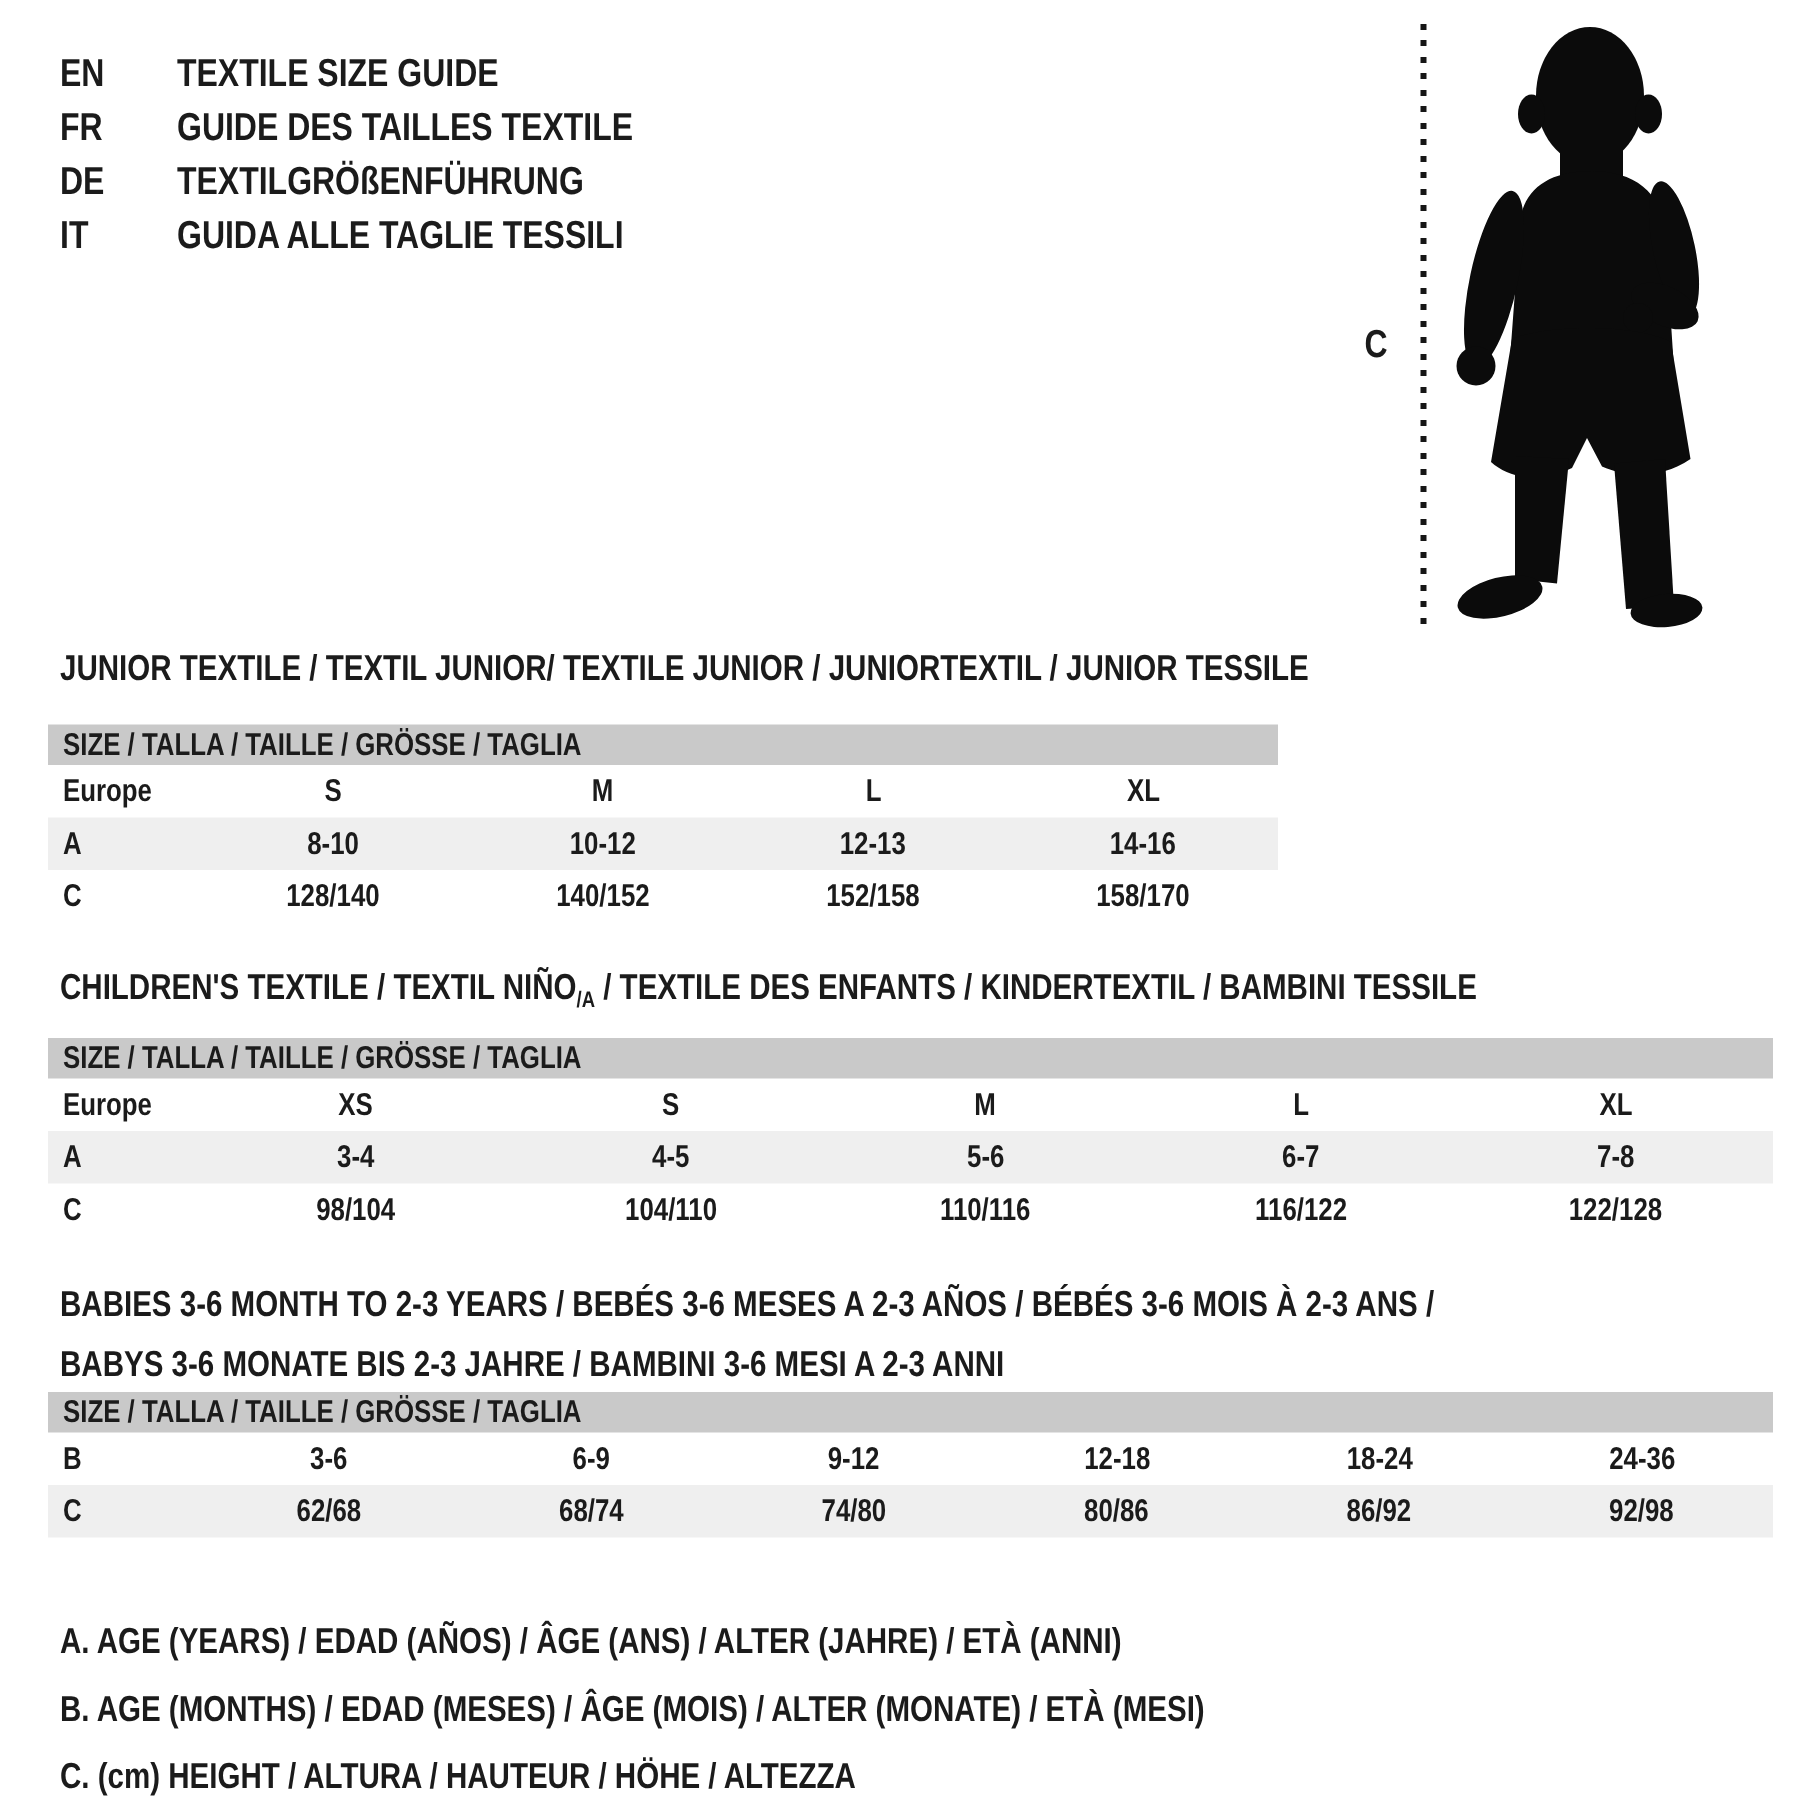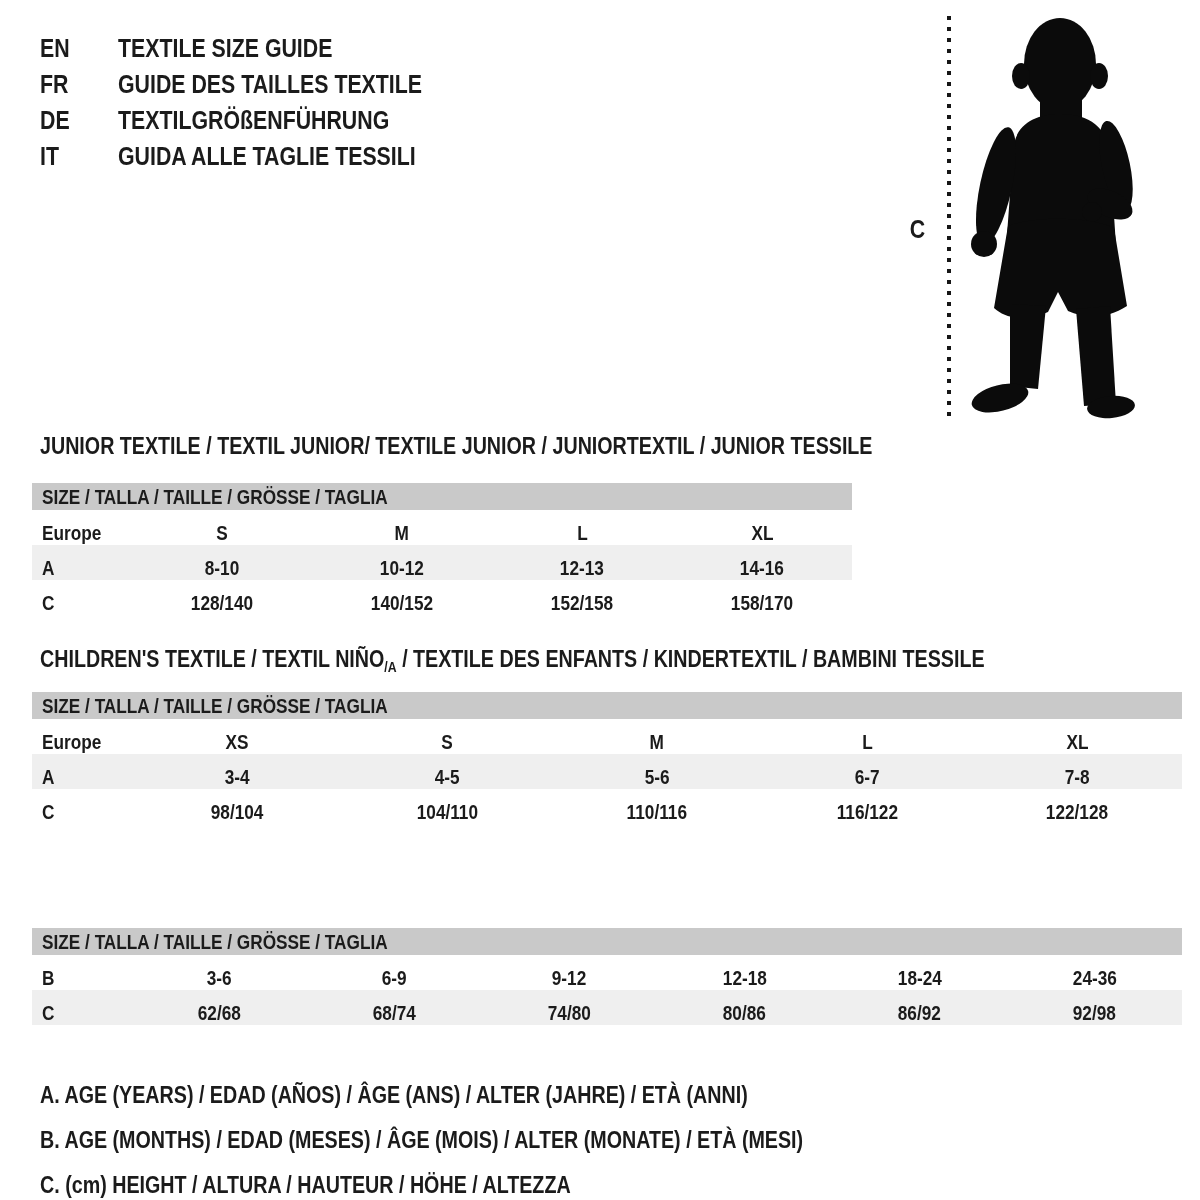--- a/index.html
+++ b/index.html
@@ -23,21 +23,21 @@
   .measure-label{position:absolute;left:908px;top:214px;font-weight:700;font-size:26px;}
   .baby{position:absolute;left:958px;top:14px;width:185px;height:405px;}
 
   
   .sec-title{position:absolute;left:40px;font-weight:700;font-size:24px;line-height:28px;}
   .sub{font-size:15px;position:relative;top:5px;}
 
   
   .stable{position:absolute;left:32px;}
   .t-head{height:27px;display:flex;align-items:center;padding-left:10px;font-weight:700;font-size:21px;}
-  .t-row{display:flex;align-items:flex-end;height:35px;font-weight:700;font-size:21px;}
+  .t-row{display:flex;align-items:center;height:35px;font-weight:700;font-size:21px;}
   .t-label{width:100px;padding-left:10px;box-sizing:border-box;}
   .t-cell{flex:1;text-align:center;}
 
   
   .legend{position:absolute;left:40px;top:1072px;font-weight:700;font-size:24px;line-height:45px;}
 </style>
 </head>
 <body>
 
 <div id="canvas">
@@ -140,20 +140,24 @@
     <div class="t-row">
       <span class="t-label"><span class="cond ol">C</span></span>
       <span class="t-cell"><span class="cond">98/104</span></span>
       <span class="t-cell"><span class="cond">104/110</span></span>
       <span class="t-cell"><span class="cond">110/116</span></span>
       <span class="t-cell"><span class="cond">116/122</span></span>
       <span class="t-cell"><span class="cond">122/128</span></span>
     </div>
   </div>
 
+  <div class="sec-title" style="top:850px;line-height:40px;">
+    <span class="cond ol">BABIES 3-6 MONTH TO 2-3 YEARS / BEBÉS 3-6 MESES A 2-3 AÑOS / BÉBÉS 3-6 MOIS À 2-3 ANS /</span><br>
+    <span class="cond ol">BABYS 3-6 MONATE BIS 2-3 JAHRE / BAMBINI 3-6 MESI A 2-3 ANNI</span>
+  </div>
   <div class="stable" style="top:928px;width:1150px;">
     <div class="t-head" style="background:#c9c9c9;">
       <span class="cond ol">SIZE / TALLA / TAILLE / GRÖSSE / TAGLIA</span>
     </div>
     <div class="t-row">
       <span class="t-label"><span class="cond ol">B</span></span>
       <span class="t-cell"><span class="cond">3-6</span></span>
       <span class="t-cell"><span class="cond">6-9</span></span>
       <span class="t-cell"><span class="cond">9-12</span></span>
       <span class="t-cell"><span class="cond">12-18</span></span>

